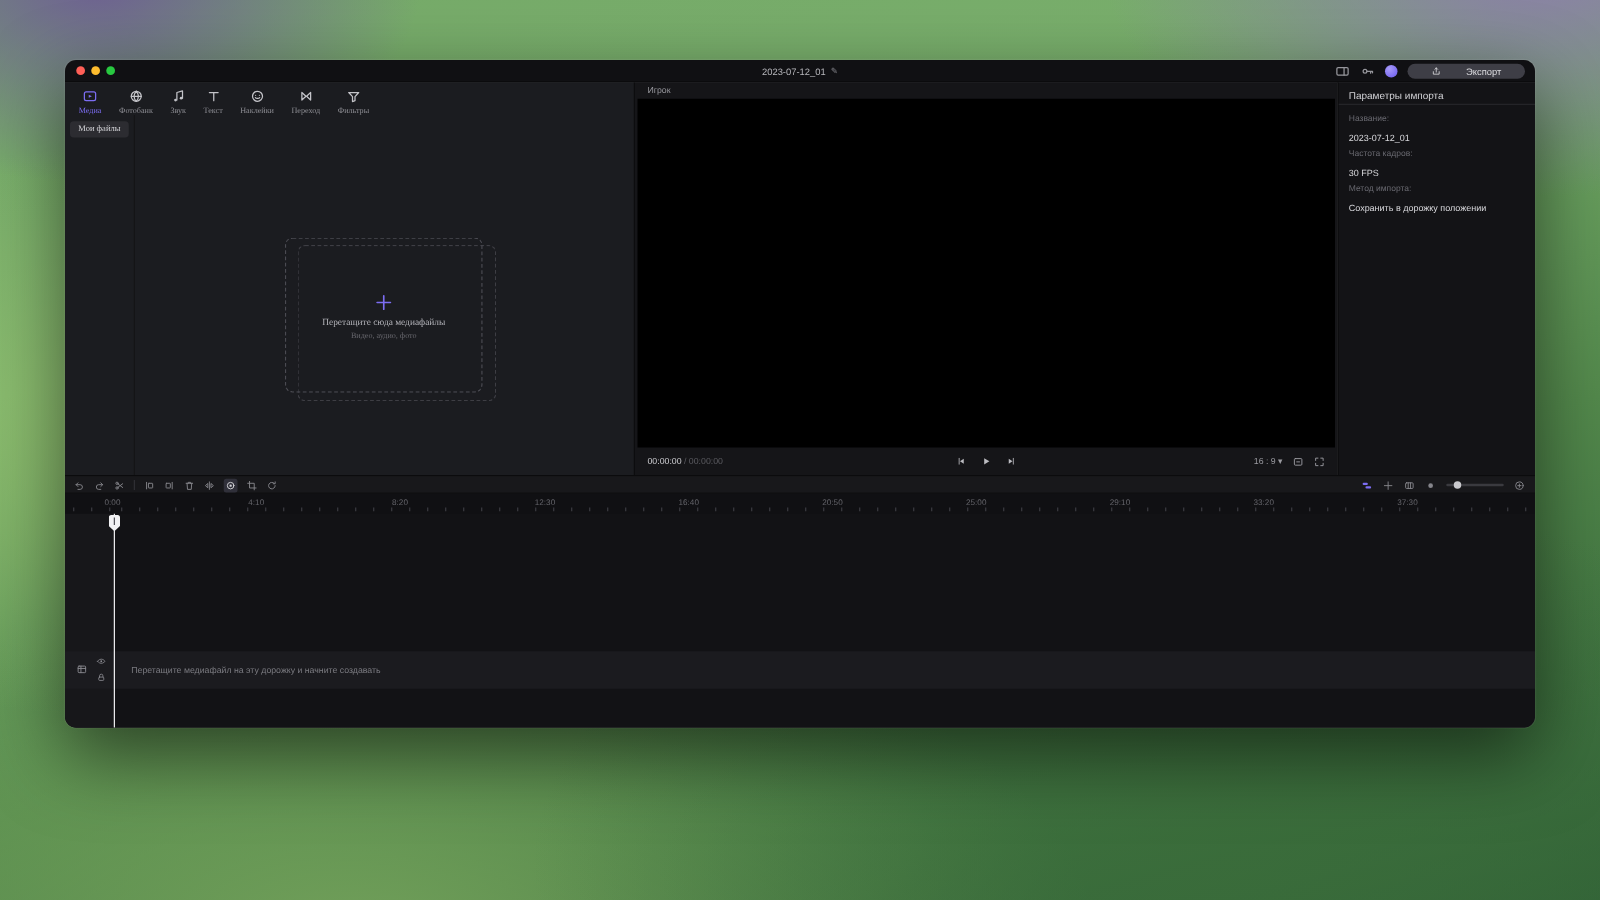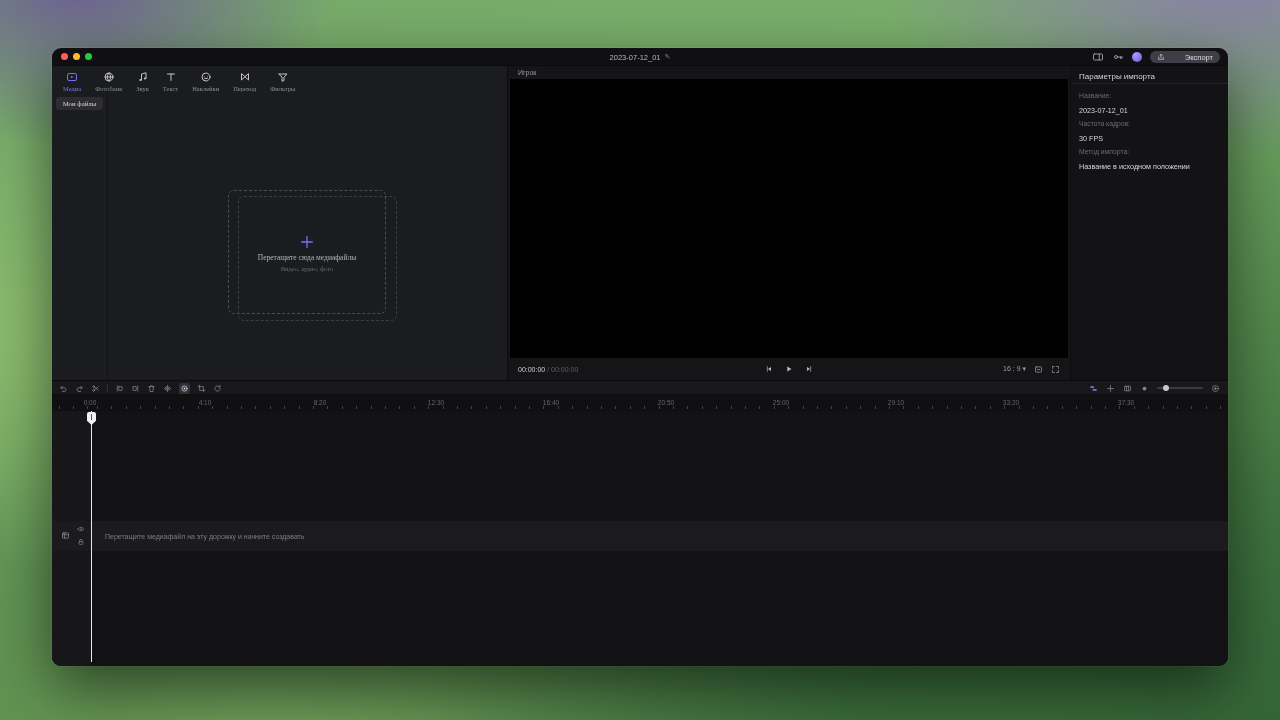--- a/index.html
+++ b/index.html
@@ -11,35 +11,35 @@
     font-family:"Liberation Sans", sans-serif;
     background:
       radial-gradient(ellipse 420px 260px at 6% -2%, rgba(110,92,150,.95), rgba(110,92,150,0) 62%),
       radial-gradient(ellipse 560px 300px at 96% -4%, rgba(142,120,178,.9), rgba(142,120,178,0) 62%),
       radial-gradient(ellipse 700px 360px at 12% 48%, rgba(152,198,112,.8), rgba(152,198,112,0) 65%),
       radial-gradient(ellipse 820px 420px at 78% 96%, rgba(58,108,58,.85), rgba(58,108,58,0) 70%),
       radial-gradient(ellipse 900px 420px at 22% 104%, rgba(118,164,92,.9), rgba(118,164,92,0) 66%),
       linear-gradient(165deg,#76aa69 0%,#79af6c 30%,#53894c 62%,#2f6036 100%);
   }
   .window{
-    position:absolute;left:52px;top:48px;width:1176px;height:618px;
+    position:absolute;left:52px;top:48px;width:1176px;height:534px;
     background:#737373;border-radius:9px;overflow:hidden;
     box-shadow:0 22px 60px rgba(0,0,0,.55), 0 0 0 1px rgba(255,255,255,.07);
     font-size:8px;color:#cfcfd3;
   }
   
   .titlebar{position:absolute;left:0;top:0;right:0;height:18px;background:#101013;border-bottom:1px solid #0a0a0c;}
   .traffic{position:absolute;left:9px;top:5px;display:flex;gap:5px;}
   .tl{width:7px;height:7px;border-radius:50%;}
   .title-wrap{position:absolute;left:0;right:0;top:0;height:18px;display:flex;align-items:center;justify-content:center;gap:4px;color:#b7b7bc;font-size:7.5px;}
   .edit-glyph{color:#7e7e84;font-size:7px;}
   .tb-right{position:absolute;right:8px;top:0;height:18px;display:flex;align-items:center;gap:8px;}
   .tb-icon{width:12px;height:12px;color:#96969c;}
   .avatar{width:10px;height:10px;border-radius:50%;background:radial-gradient(circle at 35% 30%,#a89bf8,#7c6df2 70%);}
-  .export-btn{height:12px;display:flex;align-items:center;gap:20px;background:#3e3e46;border-radius:6px;padding:0 7px;color:#dcdce0;font-size:7.5px;}
+  .export-btn{height:12px;display:flex;align-items:center;gap:20px;background:#3e3e46;border-radius:6px;padding:0 19px;color:#dcdce0;font-size:7.5px;}
   .export-btn svg{width:8px;height:8px;}
   svg{display:block;stroke:currentColor;fill:none;stroke-width:2;stroke-linecap:round;stroke-linejoin:round;}
   
   .media-panel{position:absolute;left:0;top:18px;width:456px;height:314px;background:#1b1c20;border-right:1px solid #0c0c0e;font-family:Liberation Serif, serif;}
   .media-tabs{position:absolute;left:4px;top:2px;display:flex;}
   .mtab{display:flex;flex-direction:column;align-items:center;gap:2px;padding:3px 7px;color:#c3c3c8;}
   .mtab .lbl{font-size:6.5px;color:#8e8e94;white-space:nowrap;}
   .mtab svg{width:12px;height:12px;}
   .mtab.sel{color:var(--accent);}
   .mtab.sel .lbl{color:var(--accent);}
@@ -236,21 +236,21 @@
   </div>
 
   <div class="project-panel">
     <div class="pp-header">Параметры импорта</div>
     <div class="pp-div"></div>
     <div class="pp-label" style="top:26px">Название:</div>
     <div class="pp-value" style="top:40px">2023-07-12_01</div>
     <div class="pp-label" style="top:54px">Частота кадров:</div>
     <div class="pp-value" style="top:68px">30 FPS</div>
     <div class="pp-label" style="top:82px">Метод импорта:</div>
-    <div class="pp-value" style="top:96px">Название в исходном положении</div>
+    <div class="pp-value" style="top:96px">Сохранить в дорожку положении</div>
   </div>
 
   <div class="timeline">
     <div class="tl-toolbar">
       <div class="tl-left">
         <svg viewBox="0 0 24 24">
             <path d="M9 6L5 10l4 4"></path>
             <path d="M5 10h8.5a5 5 0 1 1 0 10H9"></path>
           </svg>
         <svg viewBox="0 0 24 24">

